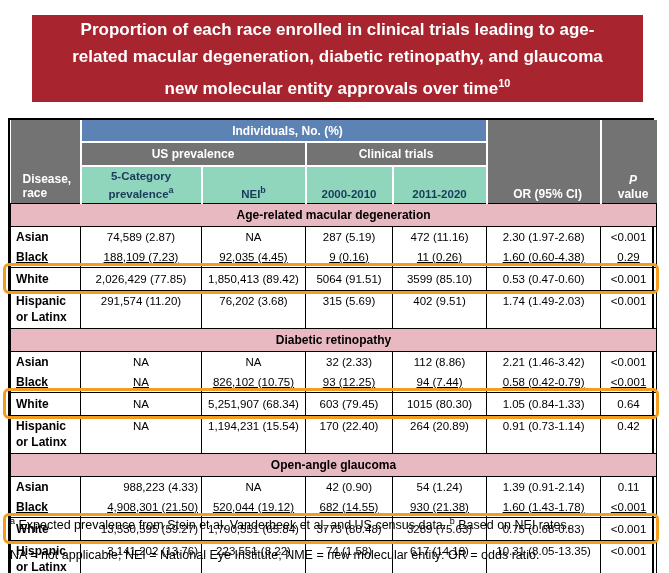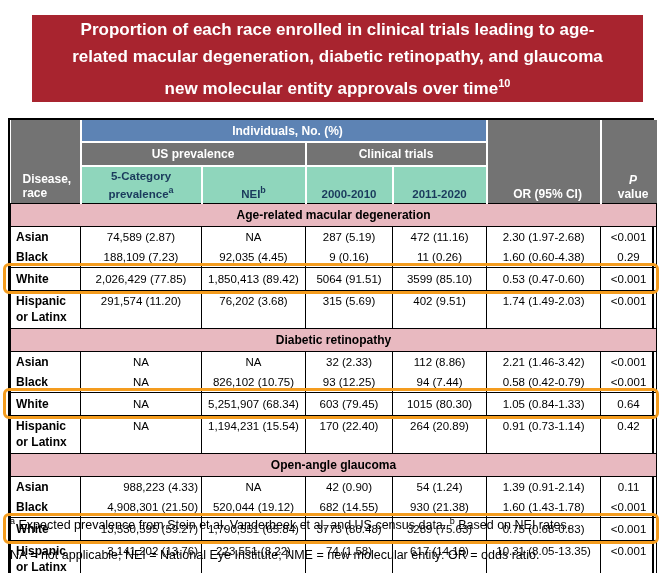--- a/index.html
+++ b/index.html
@@ -55,21 +55,21 @@
   }
   td.race {
     text-align:left; font-weight:bold; padding-left:5px; font-size:12px;
     line-height:16px;
   }
   tr.section-row td {
     background:#E8B9C0; font-weight:bold; text-align:center;
     padding:3px 6px; font-size:12px;
   }
   tr.rowA td { border-bottom:none; }
-  tr.rowB td { border-top:none; }
+  tr.rowB td { border-top:none;text-decoration:underline; }
   tr.white-row td { padding-top:3px; padding-bottom:3px; }
   tr.hisp-row td { padding-bottom:3px; }
   td.left { text-align:right; padding-left:6px; }
 
   
   .row-highlight {
     position:absolute; left:-7px; width:calc(100% + 14px);
     border:3px solid #F49C1E; border-radius:6px;
     pointer-events:none; z-index:5; background:transparent;
   }

